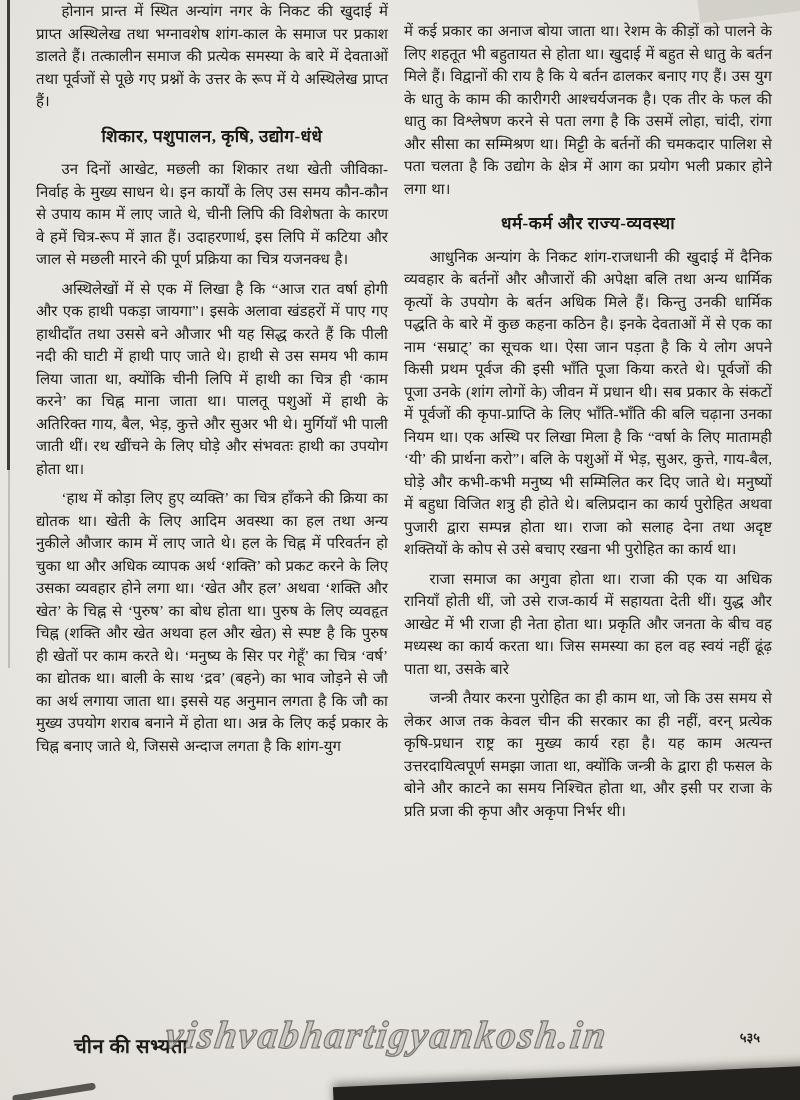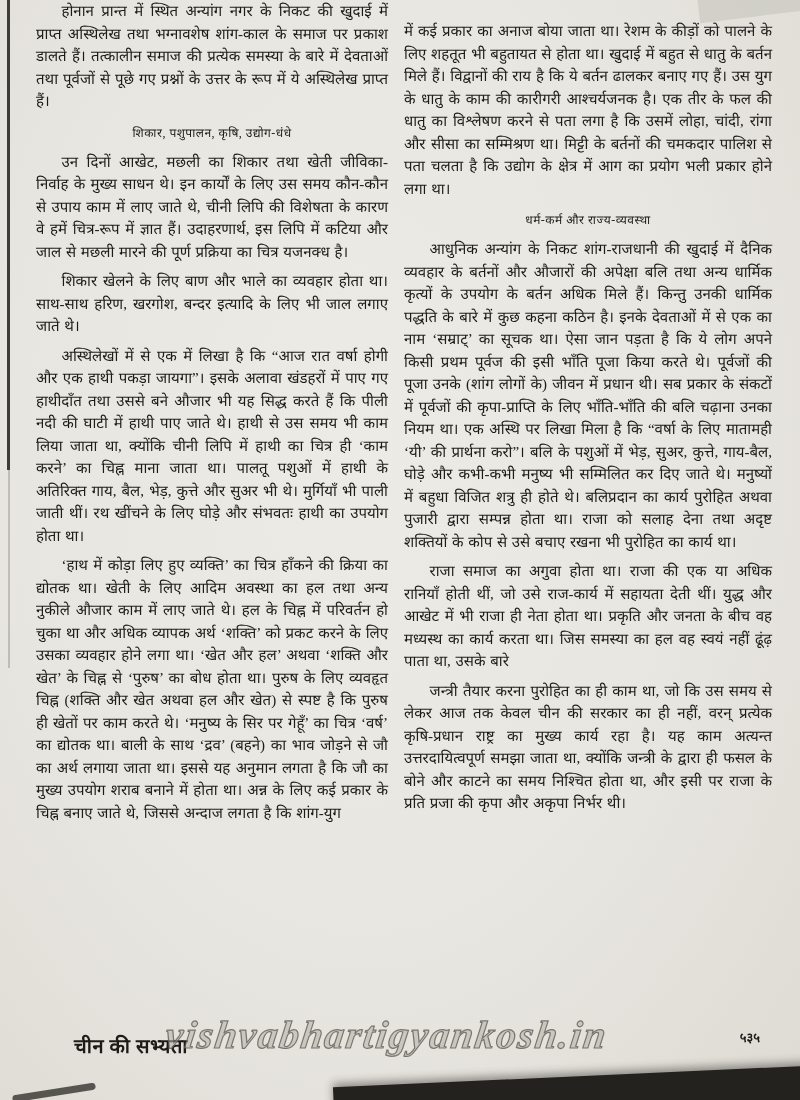--- a/index.html
+++ b/index.html
@@ -23,21 +23,21 @@
   .content{
     position:absolute;left:36px;right:28px;top:0;
     display:flex;gap:16px;
   }
   .col{font-size:15px;line-height:1.5;}
   .col-left{flex:0 0 352px;width:352px;}
   .col-right{flex:1;margin-top:20px;}
   .para{text-align:justify;margin:0 0 7px;text-indent:1.7em;word-spacing:1px;}
   .para.noindent{text-indent:0;}
   .heading{
-    text-align:center;font-weight:normal;font-size:12px;
+    text-align:center;font-weight:bold;font-size:17px;
     margin:11px 0 9px;letter-spacing:.5px;text-indent:0;
   }
 
   
   .footer{position:absolute;left:0;right:0;top:1014px;height:70px;}
   .book-title{position:absolute;left:30px;top:18px;font-weight:bold;font-size:20px;letter-spacing:.5px;margin-left:44px;}
   .page-number{position:absolute;right:40px;top:14px;font-weight:bold;font-size:13px;}
   .watermark{
     position:absolute;left:50%;top:-2px;transform:translateX(-53%) skewX(-8deg);
     font-size:39px;font-weight:bold;font-style:italic;
@@ -54,21 +54,20 @@
 
   <div class="edge-left-line"></div>
   <div class="edge-left-line2"></div>
   <div class="corner-tr"></div>
 
   <div class="content">
     <div class="col col-left">
         <div class="para">होनान प्रान्त में स्थित अन्यांग नगर के निकट की खुदाई में प्राप्त अस्थिलेख तथा भग्नावशेष शांग-काल के समाज पर प्रकाश डालते हैं। तत्कालीन समाज की प्रत्येक समस्या के बारे में देवताओं तथा पूर्वजों से पूछे गए प्रश्नों के उत्तर के रूप में ये अस्थिलेख प्राप्त हैं।</div>
         <div class="heading">शिकार, पशुपालन, कृषि, उद्योग-धंधे</div>
         <div class="para">उन दिनों आखेट, मछली का शिकार तथा खेती जीविका-निर्वाह के मुख्य साधन थे। इन कार्यों के लिए उस समय कौन-कौन से उपाय काम में लाए जाते थे, चीनी लिपि की विशेषता के कारण वे हमें चित्र-रूप में ज्ञात हैं। उदाहरणार्थ, इस लिपि में कटिया और जाल से मछली मारने की पूर्ण प्रक्रिया का चित्र यजनक्ध है।</div>
-        <div class="para">शिकार खेलने के लिए बाण और भाले का व्यवहार होता था। साथ-साथ हरिण, खरगोश, बन्दर इत्यादि के लिए भी जाल लगाए जाते थे।</div>
         <div class="para">अस्थिलेखों में से एक में लिखा है कि “आज रात वर्षा होगी और एक हाथी पकड़ा जायगा”। इसके अलावा खंडहरों में पाए गए हाथीदाँत तथा उससे बने औजार भी यह सिद्ध करते हैं कि पीली नदी की घाटी में हाथी पाए जाते थे। हाथी से उस समय भी काम लिया जाता था, क्योंकि चीनी लिपि में हाथी का चित्र ही ‘काम करने’ का चिह्न माना जाता था। पालतू पशुओं में हाथी के अतिरिक्त गाय, बैल, भेड़, कुत्ते और सुअर भी थे। मुर्गियाँ भी पाली जाती थीं। रथ खींचने के लिए घोड़े और संभवतः हाथी का उपयोग होता था।</div>
         <div class="para">‘हाथ में कोड़ा लिए हुए व्यक्ति’ का चित्र हाँकने की क्रिया का द्योतक था। खेती के लिए आदिम अवस्था का हल तथा अन्य नुकीले औजार काम में लाए जाते थे। हल के चिह्न में परिवर्तन हो चुका था और अधिक व्यापक अर्थ ‘शक्ति’ को प्रकट करने के लिए उसका व्यवहार होने लगा था। ‘खेत और हल’ अथवा ‘शक्ति और खेत’ के चिह्न से ‘पुरुष’ का बोध होता था। पुरुष के लिए व्यवहृत चिह्न (शक्ति और खेत अथवा हल और खेत) से स्पष्ट है कि पुरुष ही खेतों पर काम करते थे। ‘मनुष्य के सिर पर गेहूँ’ का चित्र ‘वर्ष’ का द्योतक था। बाली के साथ ‘द्रव’ (बहने) का भाव जोड़ने से जौ का अर्थ लगाया जाता था। इससे यह अनुमान लगता है कि जौ का मुख्य उपयोग शराब बनाने में होता था। अन्न के लिए कई प्रकार के चिह्न बनाए जाते थे, जिससे अन्दाज लगता है कि शांग-युग</div>
       </div>
     <div class="col col-right">
         <div class="para noindent">में कई प्रकार का अनाज बोया जाता था। रेशम के कीड़ों को पालने के लिए शहतूत भी बहुतायत से होता था। खुदाई में बहुत से धातु के बर्तन मिले हैं। विद्वानों की राय है कि ये बर्तन ढालकर बनाए गए हैं। उस युग के धातु के काम की कारीगरी आश्चर्यजनक है। एक तीर के फल की धातु का विश्लेषण करने से पता लगा है कि उसमें लोहा, चांदी, रांगा और सीसा का सम्मिश्रण था। मिट्टी के बर्तनों की चमकदार पालिश से पता चलता है कि उद्योग के क्षेत्र में आग का प्रयोग भली प्रकार होने लगा था।</div>
         <div class="heading">धर्म-कर्म और राज्य-व्यवस्था</div>
         <div class="para">आधुनिक अन्यांग के निकट शांग-राजधानी की खुदाई में दैनिक व्यवहार के बर्तनों और औजारों की अपेक्षा बलि तथा अन्य धार्मिक कृत्यों के उपयोग के बर्तन अधिक मिले हैं। किन्तु उनकी धार्मिक पद्धति के बारे में कुछ कहना कठिन है। इनके देवताओं में से एक का नाम ‘सम्राट्’ का सूचक था। ऐसा जान पड़ता है कि ये लोग अपने किसी प्रथम पूर्वज की इसी भाँति पूजा किया करते थे। पूर्वजों की पूजा उनके (शांग लोगों के) जीवन में प्रधान थी। सब प्रकार के संकटों में पूर्वजों की कृपा-प्राप्ति के लिए भाँति-भाँति की बलि चढ़ाना उनका नियम था। एक अस्थि पर लिखा मिला है कि “वर्षा के लिए मातामही ‘यी’ की प्रार्थना करो”। बलि के पशुओं में भेड़, सुअर, कुत्ते, गाय-बैल, घोड़े और कभी-कभी मनुष्य भी सम्मिलित कर दिए जाते थे। मनुष्यों में बहुधा विजित शत्रु ही होते थे। बलिप्रदान का कार्य पुरोहित अथवा पुजारी द्वारा सम्पन्न होता था। राजा को सलाह देना तथा अदृष्ट शक्तियों के कोप से उसे बचाए रखना भी पुरोहित का कार्य था।</div>
         <div class="para">राजा समाज का अगुवा होता था। राजा की एक या अधिक रानियाँ होती थीं, जो उसे राज-कार्य में सहायता देती थीं। युद्ध और आखेट में भी राजा ही नेता होता था। प्रकृति और जनता के बीच वह मध्यस्थ का कार्य करता था। जिस समस्या का हल वह स्वयं नहीं ढूंढ़ पाता था, उसके बारे</div>
         <div class="para">जन्त्री तैयार करना पुरोहित का ही काम था, जो कि उस समय से लेकर आज तक केवल चीन की सरकार का ही नहीं, वरन् प्रत्येक कृषि-प्रधान राष्ट्र का मुख्य कार्य रहा है। यह काम अत्यन्त उत्तरदायित्वपूर्ण समझा जाता था, क्योंकि जन्त्री के द्वारा ही फसल के बोने और काटने का समय निश्चित होता था, और इसी पर राजा के प्रति प्रजा की कृपा और अकृपा निर्भर थी।</div>
       </div>

